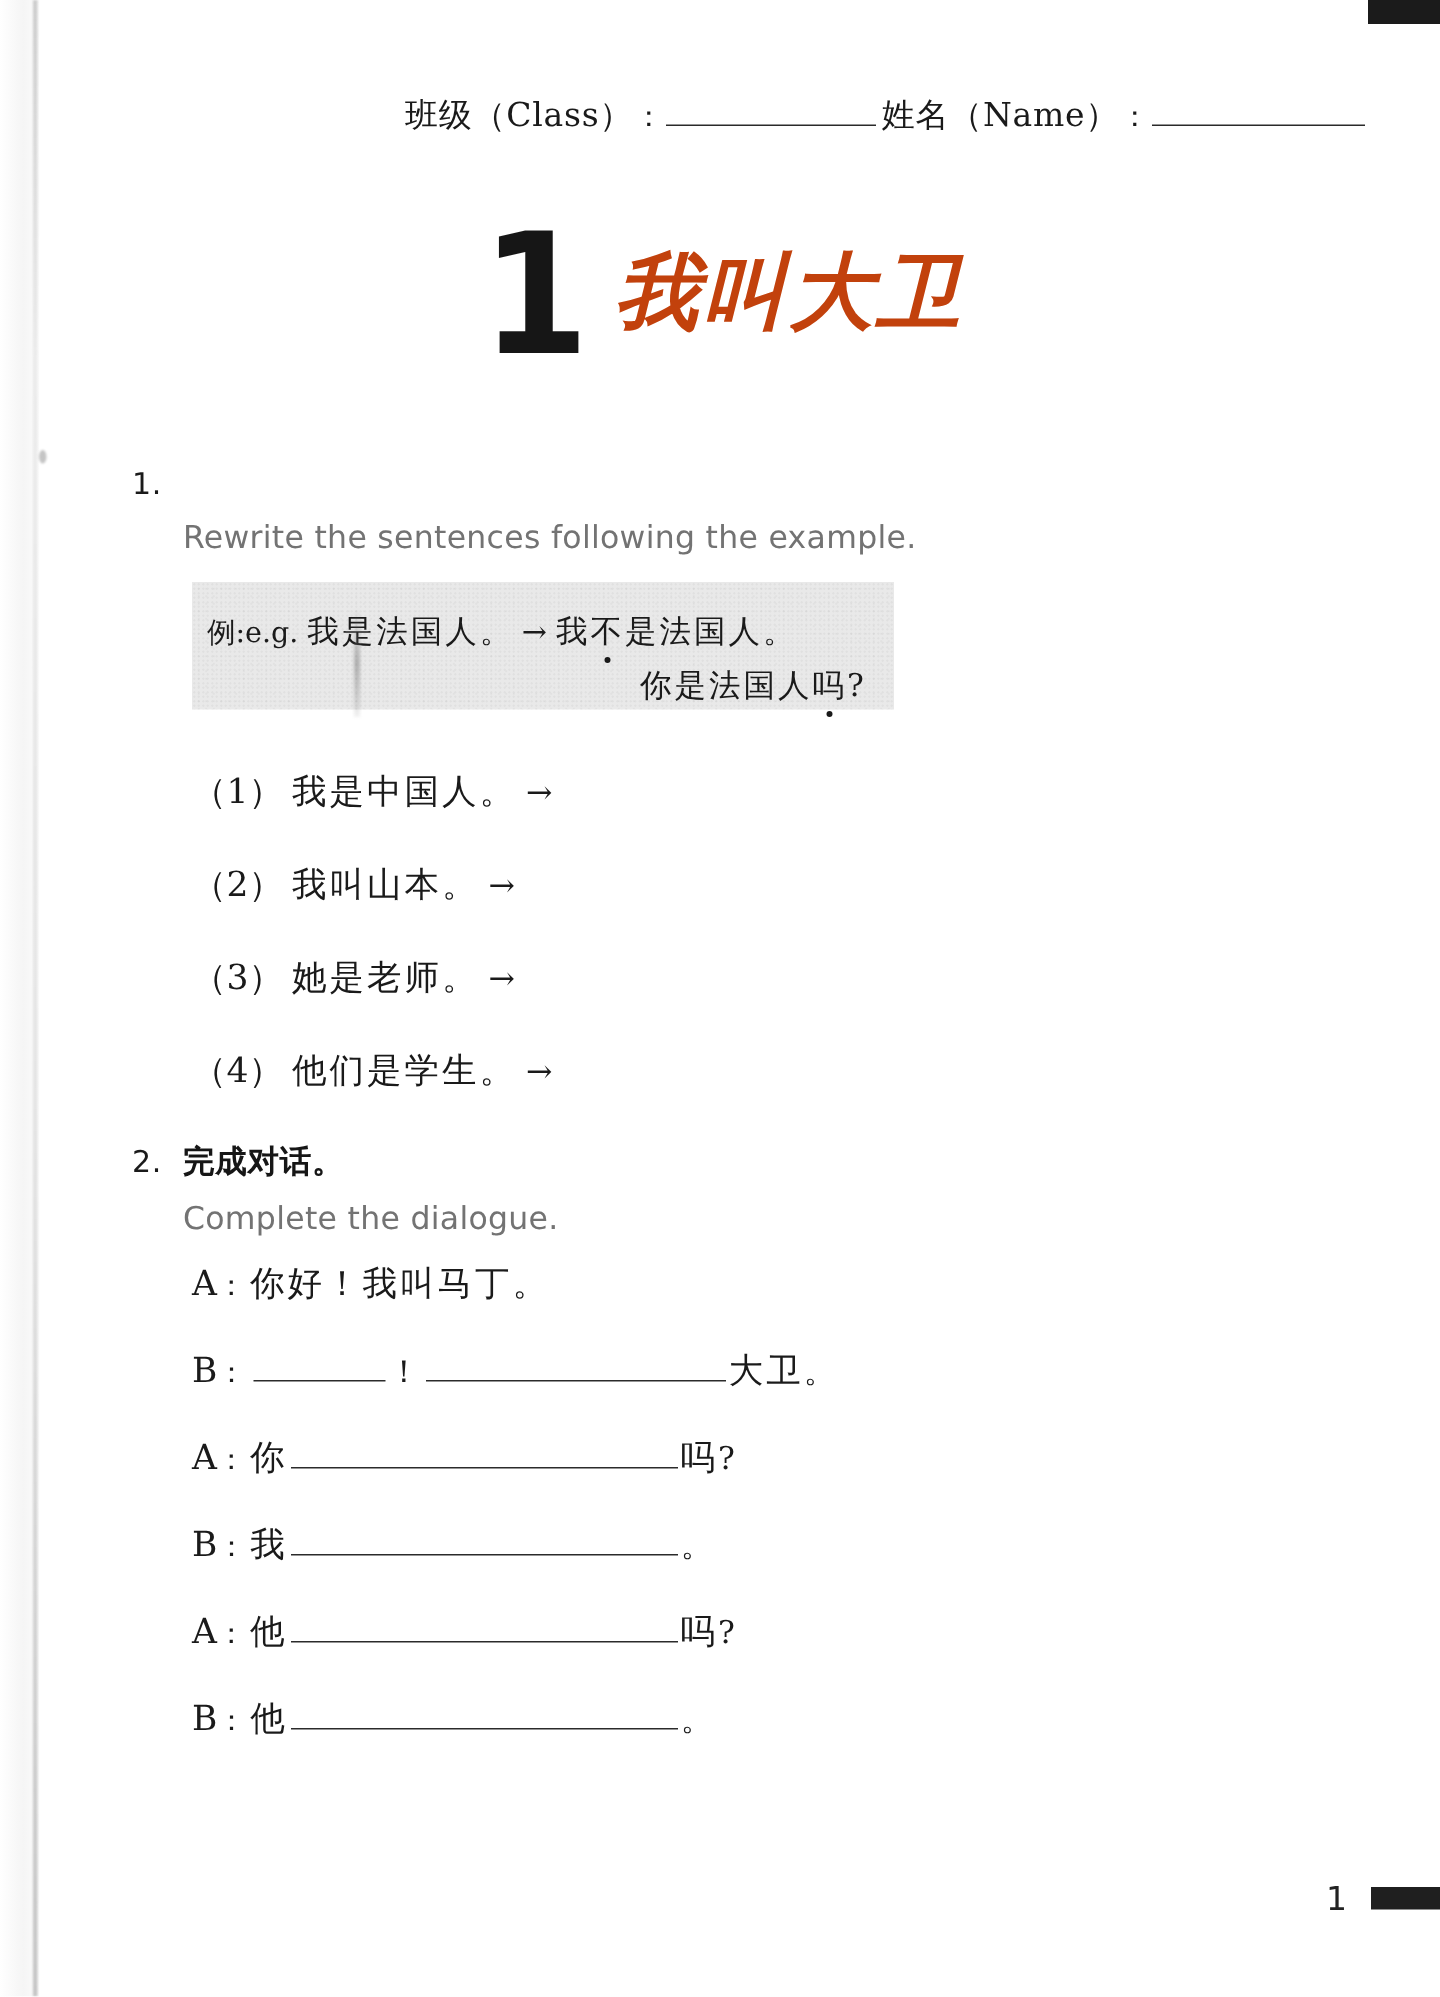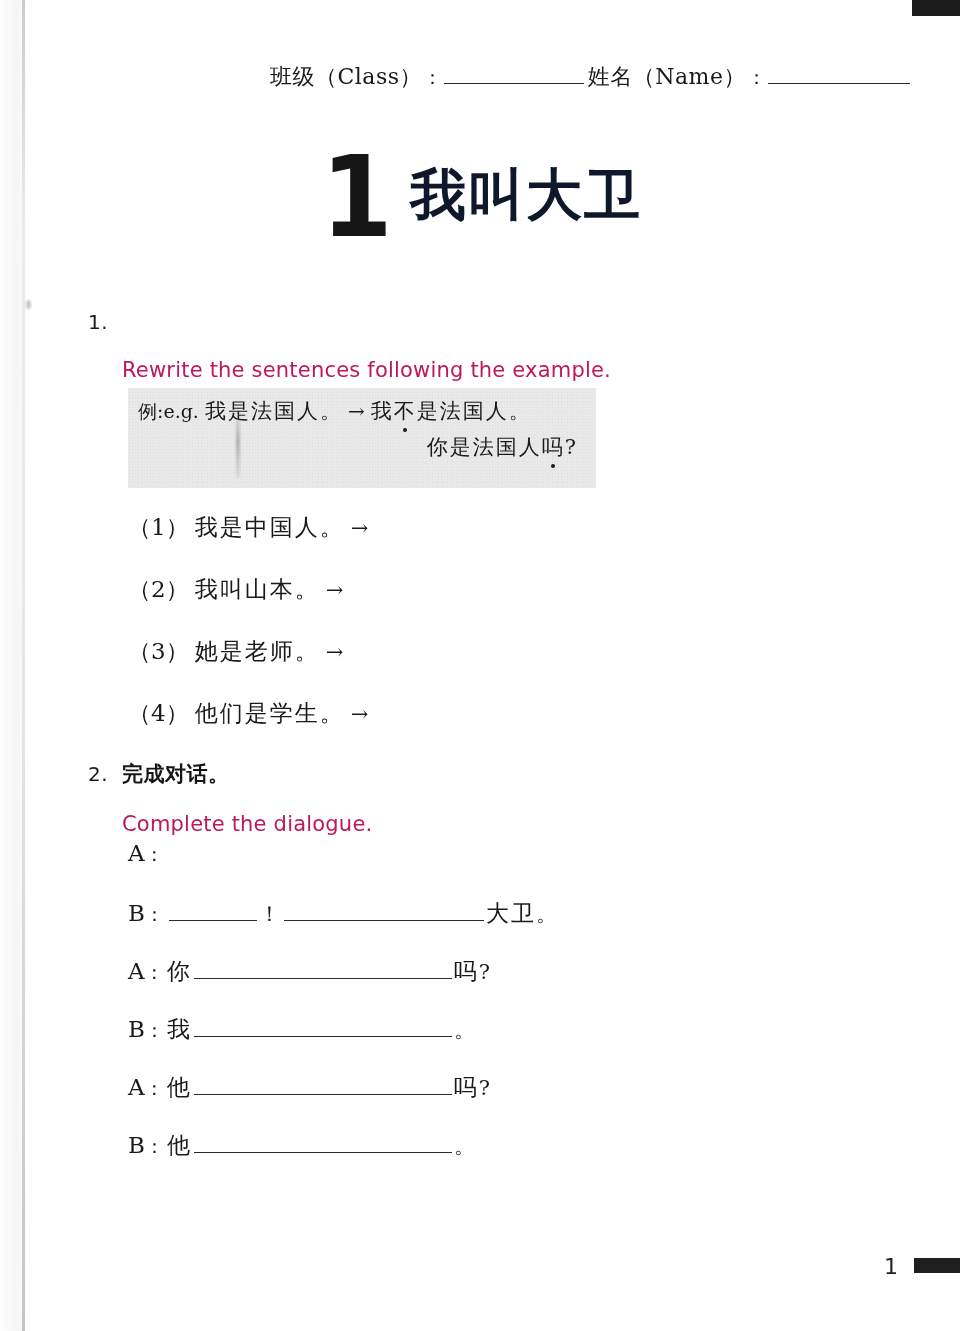--- a/index.html
+++ b/index.html
@@ -103,23 +103,24 @@
     font-weight: 900;
     line-height: 0.85;
     color: #161616;
     letter-spacing: -2px;
     transform: scaleX(0.92);
   }
   .lesson-title {
     font-family: "DejaVu Sans", "Liberation Sans", sans-serif;
     font-size: 56px;
     font-weight: 700;
-    color: #0f172a;
+    color: #c2410c;
     letter-spacing: 2px;
     padding-bottom: 4px;
+    font-style: italic;
   }
 
   
   .exercise { position: absolute; width: 860px; left: 88px; }
   #exercise-1 { top: 310px; }
   #exercise-2 { top: 760px; }
 
   .ex-head-cn {
     display: flex;
     align-items: baseline;
@@ -132,40 +133,40 @@
   .ex-num {
     font-family: "DejaVu Sans", "Liberation Sans", sans-serif;
     font-size: 20px;
     font-weight: 500;
     width: 34px;
     flex: none;
     color: #1a1a1a;
   }
   .ex-head-en {
     margin-left: 34px;
-    margin-top: 24px;
+    margin-top: 12px;
     font-family: "DejaVu Sans", "Liberation Sans", sans-serif;
     font-size: 21px;
     font-weight: 400;
-    color: #be185d;
+    color: #737373;
     letter-spacing: 0.2px;
   }
 
   
   .example-box {
     position: absolute;
     left: 128px; top: 388px;
-    width: 468px; height: 100px;
+    width: 468px; height: 85px;
     background: #e9e9e9;
     background-image:
       radial-gradient(rgba(0,0,0,0.045) 0.7px, transparent 0.7px),
       radial-gradient(rgba(0,0,0,0.035) 0.6px, transparent 0.6px);
     background-size: 3px 3px, 5px 5px;
     background-position: 0 0, 2px 2px;
-    padding: 9px 14px 0 10px;
+    padding: 19px 14px 0 10px;
     font-family: "DejaVu Serif", "Liberation Serif", serif;
   }
   .eg-line { display: flex; align-items: baseline; white-space: nowrap; }
   .eg-line-1 { font-size: 21px; letter-spacing: 1px; }
   .eg-label { font-size: 19px; letter-spacing: 0px; margin-right: 6px; }
   .eg-cn { font-size: 21px; letter-spacing: 2px; }
   .eg-arrow { font-size: 20px; padding: 0 5px; }
   .eg-line-2 {
     font-size: 21px;
     letter-spacing: 2px;
@@ -329,20 +330,21 @@
       <span>完成对话。</span>
     </div>
     <div class="ex-head-en">Complete the dialogue.</div>
   </div>
 
   <div class="dialogue">
 
     <div class="dlg-line">
       <span class="speaker">A</span>
       <span class="dlg-colon">：</span>
+      <span>你好！我叫马丁。</span>
     </div>
 
     <div class="dlg-line">
       <span class="speaker">B</span>
       <span class="dlg-colon">：</span>
       <span class="blank b-short"></span>
       <span class="dlg-punc">！</span>
       <span class="blank b-medium"></span>
       <span class="dlg-tail">大卫</span>
       <span class="dlg-punc">。</span>

